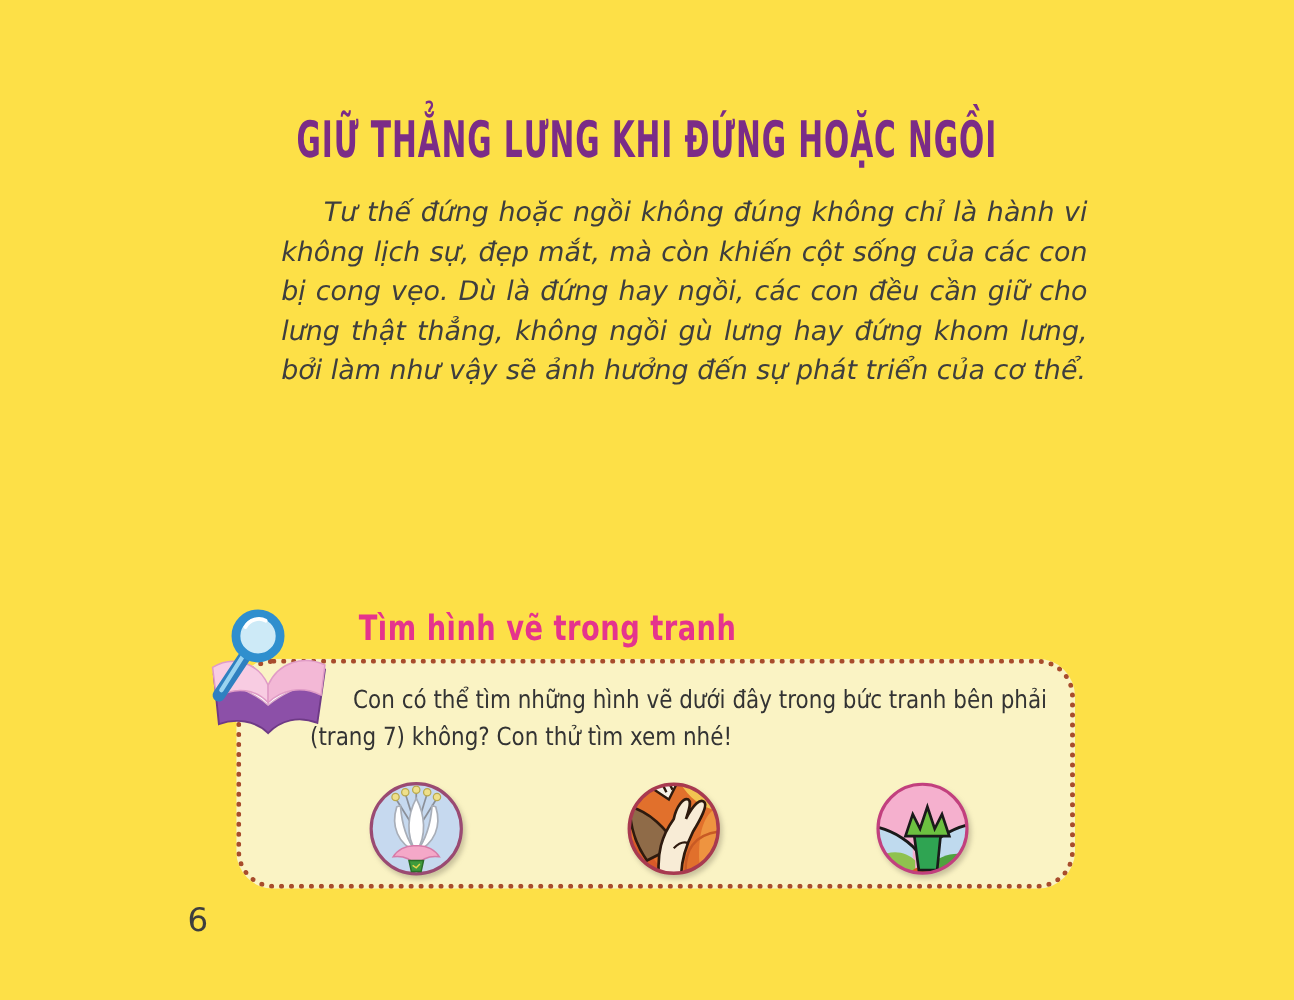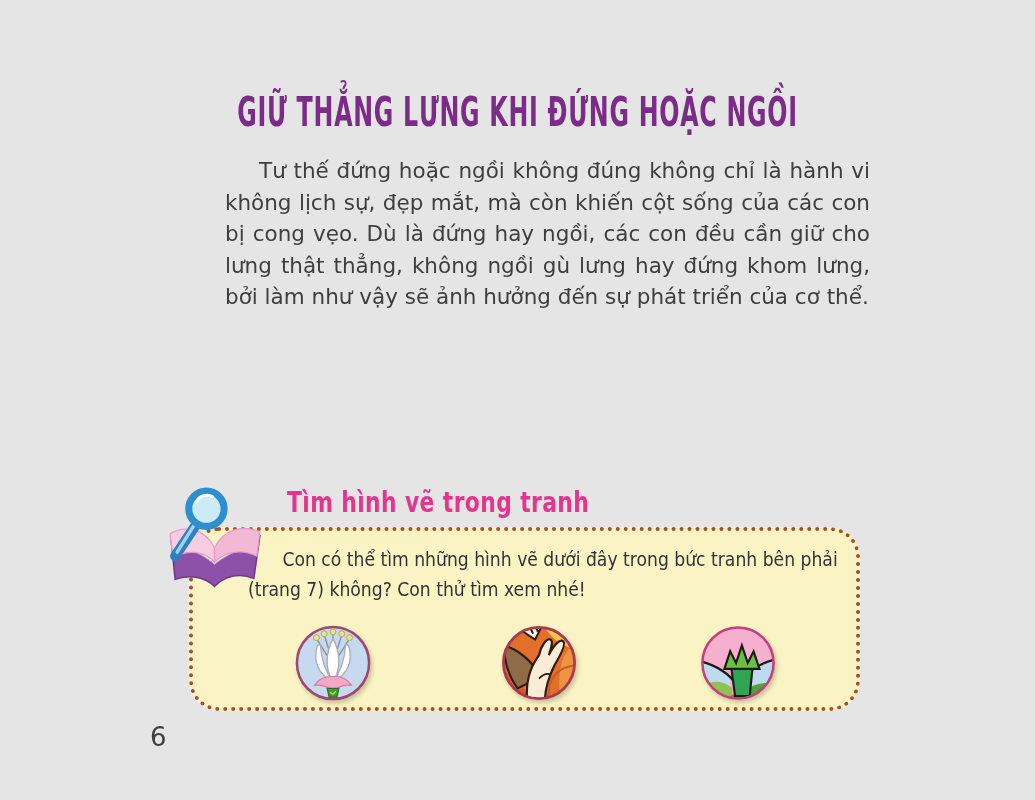--- a/index.html
+++ b/index.html
@@ -1,27 +1,27 @@
 <!DOCTYPE html>
 <html><head>
 <meta charset="utf-8">
 <style>
   html,body{margin:0;padding:0;background:#ffffff;}
   .page{
-    position:relative;width:1035px;height:800px;background:#e5e5e5;overflow:hidden;
+    position:relative;width:1035px;height:800px;background:#fde047;overflow:hidden;
     font-family:"DejaVu Sans","Liberation Sans",sans-serif;
   }
   .title{
     position:absolute;top:88px;left:0;width:100%;margin:0;text-align:center;
     font-size:33px;font-weight:bold;color:#7B2C87;letter-spacing:1px;
     transform:scale(0.72,1.22);transform-origin:50% 0;white-space:nowrap;
   }
   .para{
     position:absolute;top:155px;left:225px;width:645px;margin:0;
-    font-size:21.5px;line-height:31.5px;color:#3E3E3E;text-align:justify;text-indent:34px;
+    font-size:21.5px;line-height:31.5px;color:#3E3E3E;text-align:justify;text-indent:34px;font-style:italic;
   }
   .activity-heading{
     position:absolute;left:287px;top:486px;margin:0;z-index:3;
     font-size:28px;font-weight:bold;color:#E5348D;letter-spacing:0.5px;
     transform:scaleX(0.78);transform-origin:0 0;white-space:nowrap;
   }
   .callout{
     position:absolute;left:189px;top:527px;width:671px;height:184px;box-sizing:border-box;
     background:#FAF3C4;border:4px dotted #A84C2C;border-radius:30px;z-index:1;
   }

